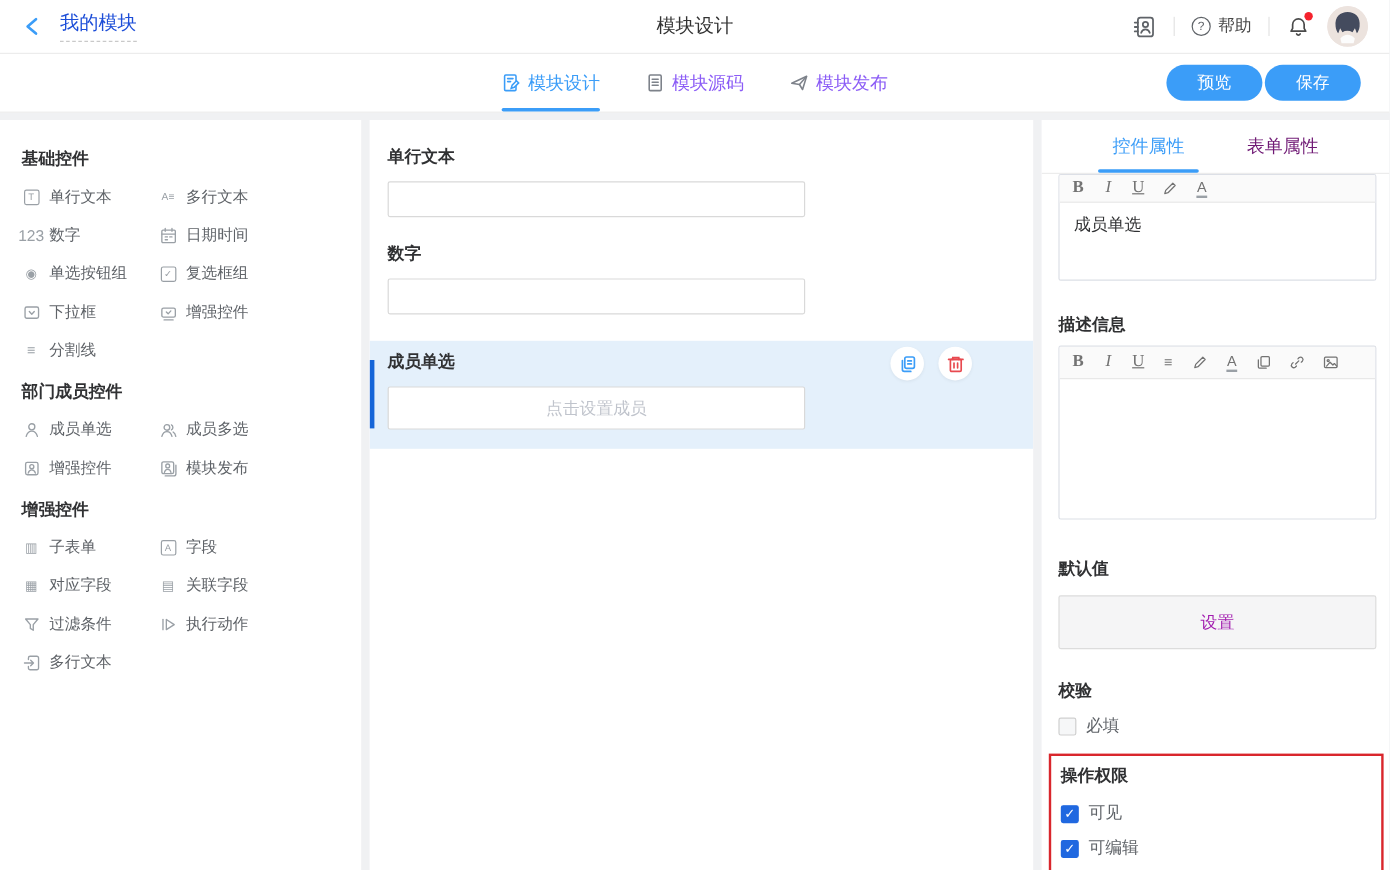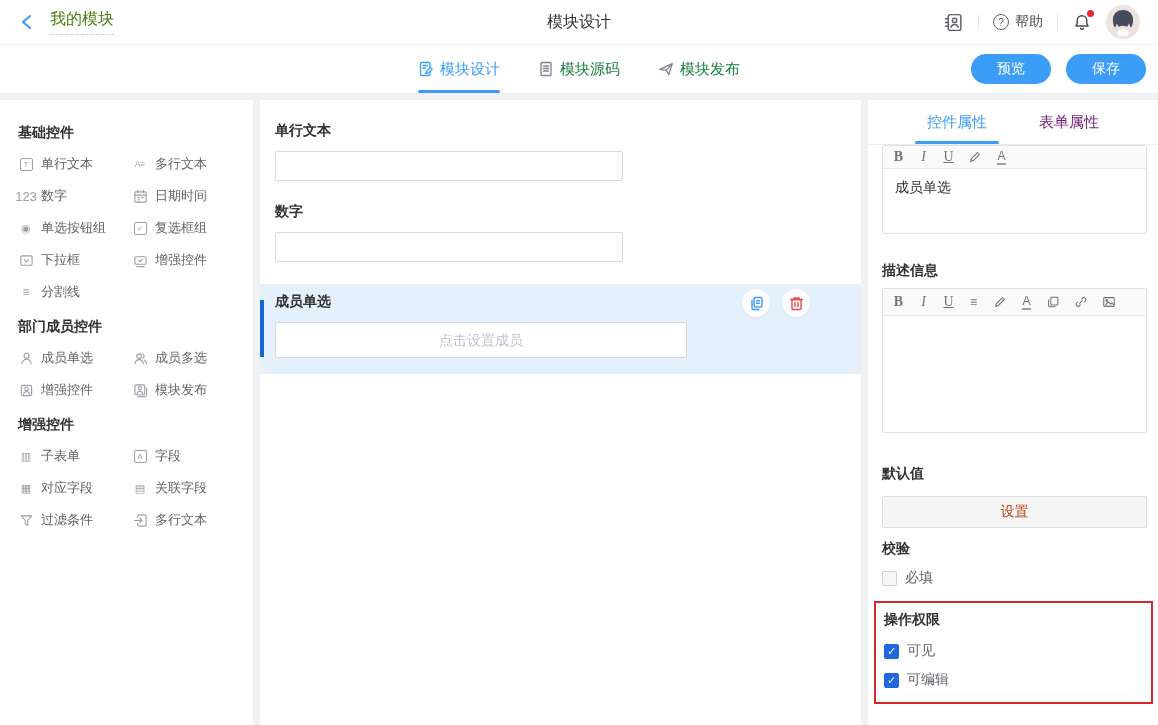--- a/index.html
+++ b/index.html
@@ -4,71 +4,71 @@
 <style>
   * { margin:0; padding:0; box-sizing:border-box; }
   html,body { width:1158px; height:725px; overflow:hidden;
     font-family:"Liberation Sans","DejaVu Sans",sans-serif; background:#f0f1f3; color:#333; }
   svg { display:block; }
 
   
   .topnav { height:45px; background:#fff; border-bottom:1px solid #ececec;
     display:flex; align-items:center; padding:0 18px; position:relative; }
   .back-btn { display:flex; align-items:center; cursor:pointer; margin-right:14px; }
-  .doc-title { font-size:16px; color:#4d7c0f; padding-bottom:4px; border-bottom:1px dashed #c9c9c9; }
+  .doc-title { font-size:16px; color:#1d4ed8; padding-bottom:4px; border-bottom:1px dashed #c9c9c9; }
   .center-title { position:absolute; left:50%; transform:translateX(-50%); font-size:16px; color:#333; }
   .nav-right { margin-left:auto; display:flex; align-items:center; gap:14px; }
   .nav-divider { width:1px; height:16px; background:#e3e3e3; }
   .help-wrap { display:flex; align-items:center; gap:6px; color:#4a4a4a; font-size:14px; }
   .q-circle { width:16px; height:16px; border:1.3px solid #5f6368; border-radius:50%;
     display:flex; align-items:center; justify-content:center; font-size:10px; color:#5f6368; }
   .bell-wrap { position:relative; }
   .bell-dot { position:absolute; top:-2px; right:-2px; width:7px; height:7px; background:#f5222d; border-radius:50%; }
   .avatar { width:34px; height:34px; border-radius:50%; overflow:hidden; background:#eee4e1; }
 
   
   .tabbar { height:49px; background:#fff; border-bottom:1px solid #ececec;
     display:flex; align-items:center; position:relative; }
   .tabs-center { position:absolute; left:50%; transform:translateX(-50%); height:100%;
     display:flex; align-items:center; gap:38px; }
   .tab { height:100%; display:flex; align-items:center; gap:6px; font-size:15px;
-    color:#15803d; cursor:pointer; position:relative; }
+    color:#8b5cf6; cursor:pointer; position:relative; }
   .tab .t-ic { color:#7d828a; }
   .tab.active { color:#3b9df8; }
   .tab.active .t-ic { color:#3b9df8; }
   .tab.active::after { content:""; position:absolute; left:0; right:0; bottom:0;
     height:3px; background:#3b9df8; border-radius:1.5px; }
-  .tab-btns { margin-left:auto; display:flex; gap:15px; padding-right:12px; }
+  .tab-btns { margin-left:auto; display:flex; gap:2px; padding-right:24px; }
   .pill-btn { min-width:80px; height:30px; border:none; border-radius:15px;
     background:#3b9df8; color:#fff; font-size:14px; cursor:pointer;
     font-family:inherit; padding:0 20px; }
 
   
   .content { display:flex; height:631px; padding-top:6px; gap:7px; background:#f0f1f3; }
-  .sidebar { width:253px; background:#fff; padding:14px 0 0 18px; overflow:hidden; }
+  .sidebar { width:301px; background:#fff; padding:14px 0 0 18px; overflow:hidden; }
   .sec-title { font-size:14px; font-weight:bold; color:#303133; margin:10px 0 6px 0; }
   .s-grid { display:grid; grid-template-columns:114px 110px; }
   .s-item { height:32px; display:flex; align-items:center; gap:7px; cursor:pointer; }
   .s-ic { width:16px; height:16px; display:flex; align-items:center; justify-content:center;
     color:#9aa0a6; font-size:11px; flex:none; }
   .s-ic .bx { width:13px; height:13px; border:1px solid #9aa0a6; border-radius:2px;
     display:flex; align-items:center; justify-content:center; font-size:8px; }
   .s-ic .num { font-size:13px; letter-spacing:0; }
   .s-lb { font-size:13px; color:#5f6368; white-space:nowrap; }
 
   
   .canvas { flex:1; background:#fff; padding-top:22px; overflow:hidden; }
   .field { padding-left:15px; margin-bottom:22px; }
   .field-label { display:block; font-size:14px; font-weight:bold; color:#303133; margin-bottom:11px; }
   .f-input { width:348px; height:30px; border:1px solid #d9d9d9; border-radius:2px;
     background:#fff; outline:none; font-family:inherit; font-size:13px; padding:0 8px; }
   .selected-field { background:#e4f0fb; padding:9px 0 16px 15px; position:relative; margin-bottom:0; }
   .selected-field::before { content:""; position:absolute; left:0; top:16px; width:4px;
     height:57px; background:#1565d8; }
-  .member-input { width:412px; height:36px; border:1px solid #d9d9d9; border-radius:2px;
+  .member-input { width:348px; height:36px; border:1px solid #d9d9d9; border-radius:2px;
     background:#fff; outline:none; font-family:inherit; font-size:14px; text-align:center; }
   .member-input::placeholder { color:#c0c4cc; }
   .field-actions { position:absolute; top:5px; right:51px; display:flex; gap:12px; }
   .circle-btn { width:28px; height:28px; border-radius:50%; background:#fff; border:none;
     display:flex; align-items:center; justify-content:center; cursor:pointer;
     box-shadow:0 1px 3px rgba(0,0,0,0.06); }
 
   
   .rpanel { width:290px; background:#fff; display:flex; flex-direction:column; overflow:hidden; }
   .rtabs { height:45px; border-bottom:1px solid #ececec; display:flex;
@@ -87,23 +87,23 @@
   .tb-ic b, .tb-ic i, .tb-ic u { font-family:"Liberation Serif","DejaVu Serif",serif;
     font-weight:normal; font-size:14px; }
   .tb-ic b { font-weight:bold; }
   .ed-content { padding:10px 12px; font-size:14px; color:#303133; }
   .title-ed .ed-content { height:64px; }
   .desc-ed .tb { padding:5px 10px; }
   .desc-ed .ed-content { height:116px; }
   .sec-label { font-size:14px; font-weight:bold; color:#303133; }
   .lbl-desc { margin:28px 0 8px 0; }
   .lbl-default { margin:32px 0 13px 0; }
-  .lbl-check { margin:12px 0 11px 0; }
-  .set-btn { width:100%; height:32px; background:#f5f5f6; border:1px solid #dcdcdc;
-    border-radius:2px; color:#c2410c; font-size:14px; cursor:pointer; font-family:inherit; }
+  .lbl-check { margin:26px 0 11px 0; }
+  .set-btn { width:100%; height:45px; background:#f5f5f6; border:1px solid #dcdcdc;
+    border-radius:2px; color:#a21caf; font-size:14px; cursor:pointer; font-family:inherit; }
   .cb-row { display:flex; align-items:center; gap:8px; font-size:14px; color:#5f6368; height:18px; }
   .cb-row + .cb-row { margin-top:11px; }
   .cb { width:15px; height:15px; border:1px solid #cfcfcf; border-radius:2px;
     background:#f6f7f8; display:flex; align-items:center; justify-content:center;
     font-size:11px; color:transparent; cursor:pointer; flex:none; }
   .cb.checked { background:#2068e0; border-color:#2068e0; color:#fff; font-weight:bold; }
   .perm-box { border:2px solid #d9262c; margin:14px -6px 0 -8px; padding:8px 8px 13px 8px; }
   .perm-box .sec-label { margin-bottom:13px; }
 </style>
 </head>
@@ -330,20 +330,29 @@
             <span class="s-ic">
               <svg width="15" height="15" viewBox="0 0 16 16" fill="none" stroke="#9aa0a6" stroke-width="1.2" stroke-linecap="round" stroke-linejoin="round">
                 <path d="M2.5 3h11L9.3 8v5l-2.6-1.6V8L2.5 3z"></path>
               </svg>
             </span>
             <span class="s-lb">过滤条件</span>
           </div>
           <div class="s-item">
             <span class="s-ic">
               <svg width="15" height="15" viewBox="0 0 16 16" fill="none" stroke="#9aa0a6" stroke-width="1.2" stroke-linecap="round" stroke-linejoin="round">
+                <path d="M3 3.5v9"></path>
+                <path d="M6 3.5l7 4.5-7 4.5z"></path>
+              </svg>
+            </span>
+            <span class="s-lb">执行动作</span>
+          </div>
+          <div class="s-item">
+            <span class="s-ic">
+              <svg width="15" height="15" viewBox="0 0 16 16" fill="none" stroke="#9aa0a6" stroke-width="1.2" stroke-linecap="round" stroke-linejoin="round">
                 <path d="M5 5V3.5A1.5 1.5 0 0 1 6.5 2h6A1.5 1.5 0 0 1 14 3.5v9a1.5 1.5 0 0 1-1.5 1.5h-6A1.5 1.5 0 0 1 5 12.5V11"></path>
                 <path d="M1.5 8h8M7 5.5L9.5 8 7 10.5"></path>
               </svg>
             </span>
             <span class="s-lb">多行文本</span>
           </div>
         </div>
       </div>
   </div>
 

